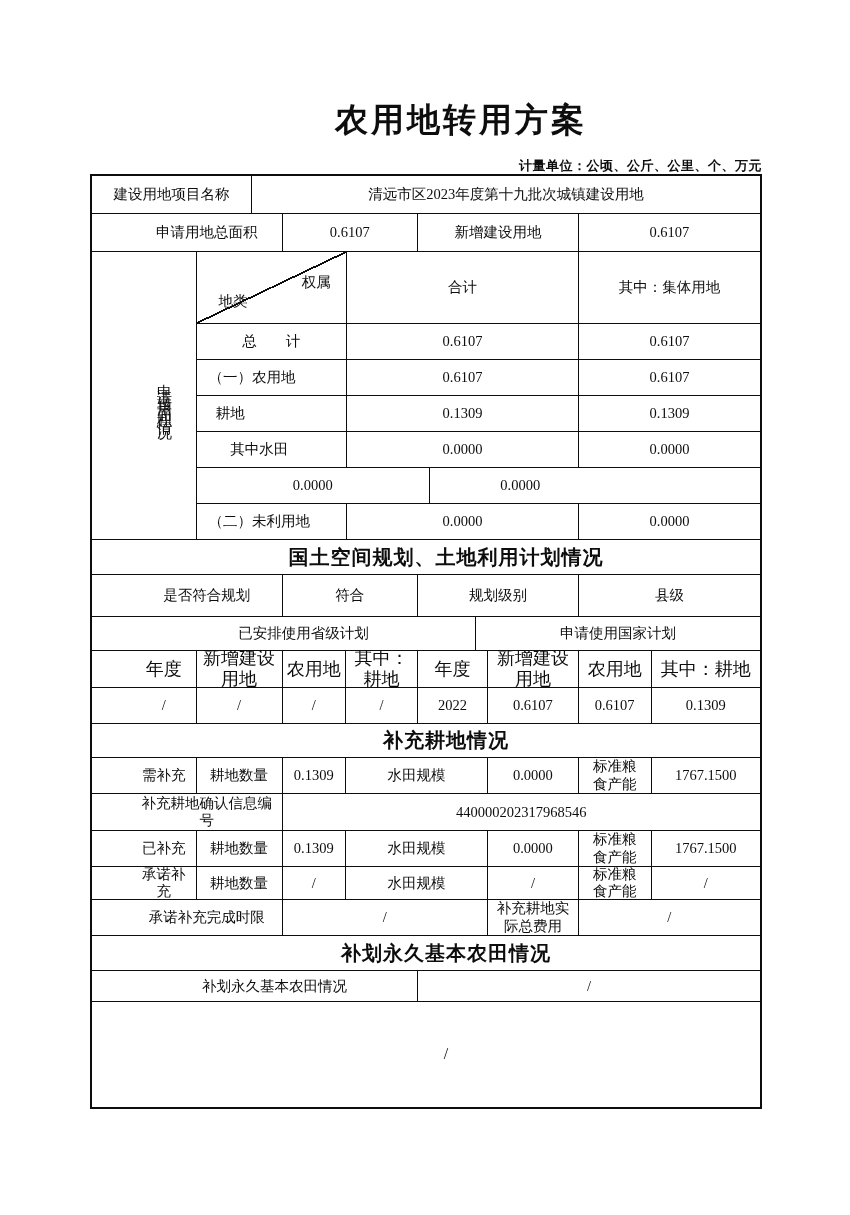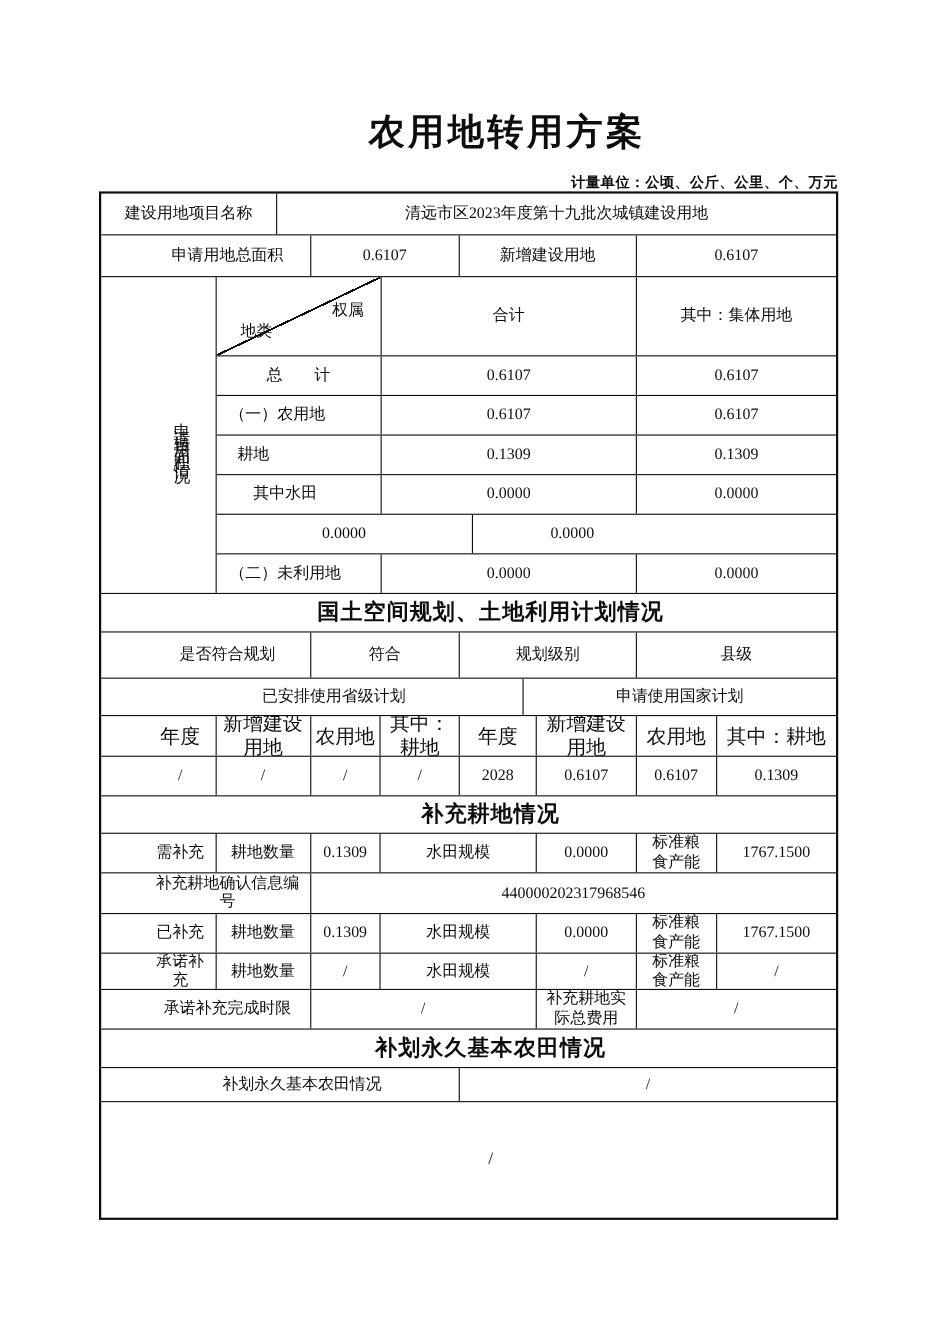--- a/index.html
+++ b/index.html
@@ -161,21 +161,21 @@
     <div class="c w-f hdr8">新增建设用地</div>
     <div class="c w-g hdr8">农用地</div>
     <div class="c w-h hdr8">其中：耕地</div>
   </div>
 
   <div class="r hV8">
     <div class="c w-a">/</div>
     <div class="c w-b">/</div>
     <div class="c w-c">/</div>
     <div class="c w-d">/</div>
-    <div class="c w-e">2028</div>
+    <div class="c w-e">2022</div>
     <div class="c w-f">0.6107</div>
     <div class="c w-g">0.6107</div>
     <div class="c w-h">0.1309</div>
   </div>
 
   <div class="r hS2">
     <div class="c sec-title">补充耕地情况</div>
   </div>
 
   <div class="r hN">

